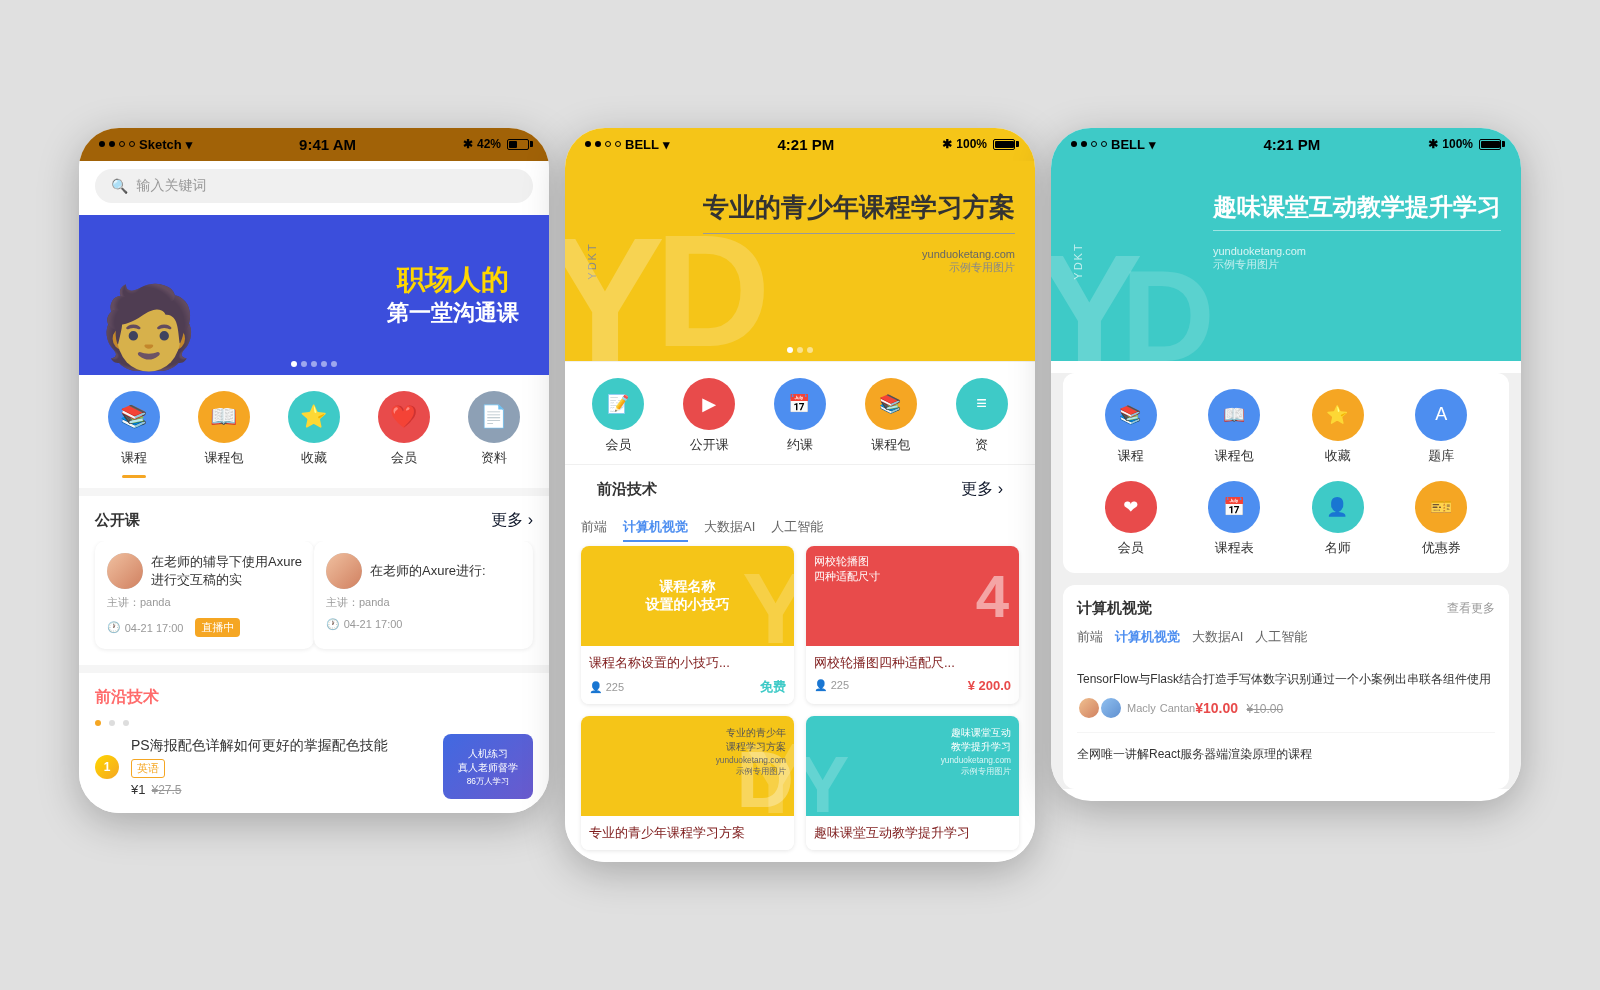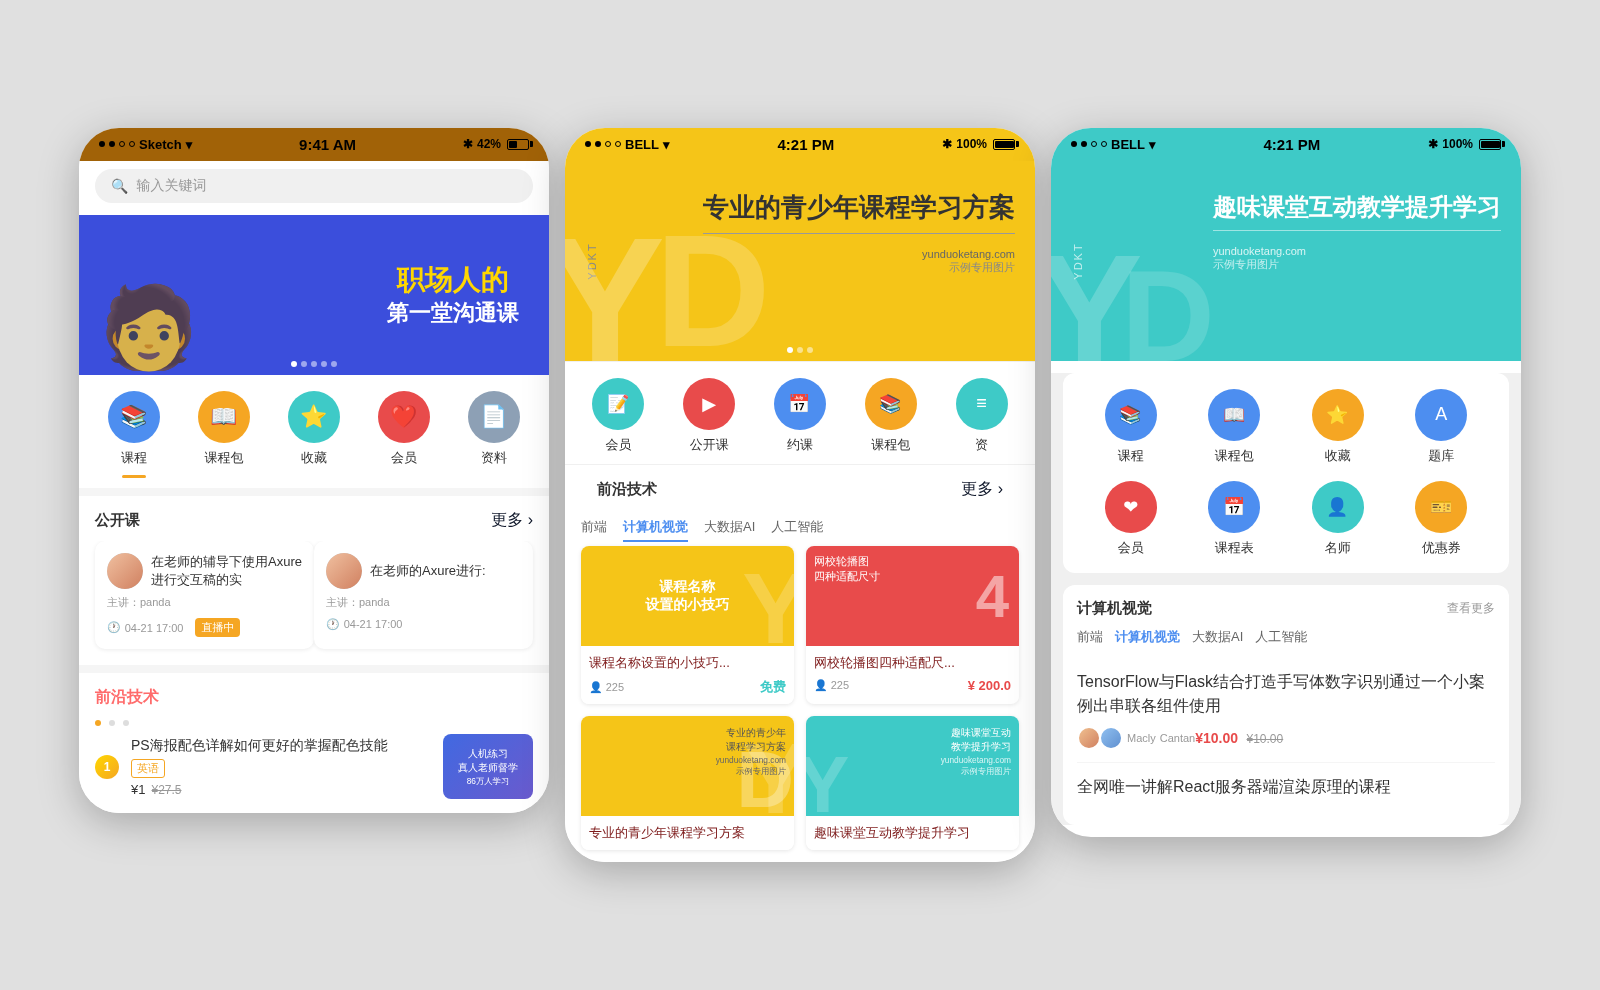--- a/index.html
+++ b/index.html
@@ -443,21 +443,21 @@
       margin-bottom: 12px;
     }
     .p3-tab { font-size: 13px; color: #666; }
     .p3-tab.active { color: #4d8ef0; font-weight: 600; }
 
     .course-list-item {
       padding: 12px 0;
       border-bottom: 1px solid #f5f5f5;
     }
     .course-list-item:last-child { border-bottom: none; }
-    .course-list-title { font-size: 16px; color: #333; line-height: 1.5; font-weight: 500; }
+    .course-list-title { font-size: 12px; color: #333; line-height: 1.5; font-weight: 500; }
     .course-list-meta { font-size: 12px; color: #999; margin-top: 4px; }
     .course-list-footer { display: flex; align-items: center; justify-content: flex-start; margin-top: 8px; }
     .teachers { display: flex; align-items: center; gap: 4px; }
     .teacher-avatar {
       width: 24px; height: 24px;
       border-radius: 50%;
       border: 2px solid #fff;
       background: #ddd;
       margin-left: -6px;
     }

